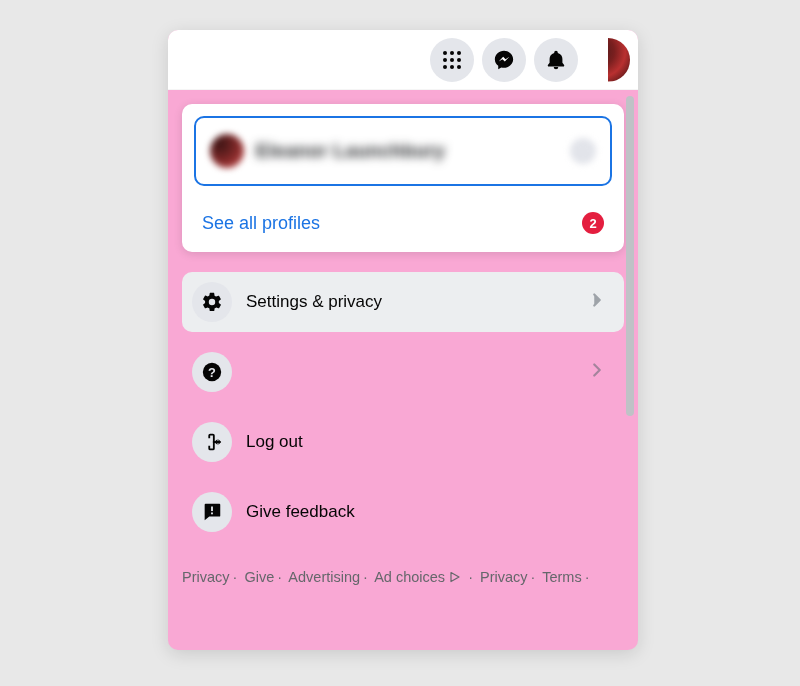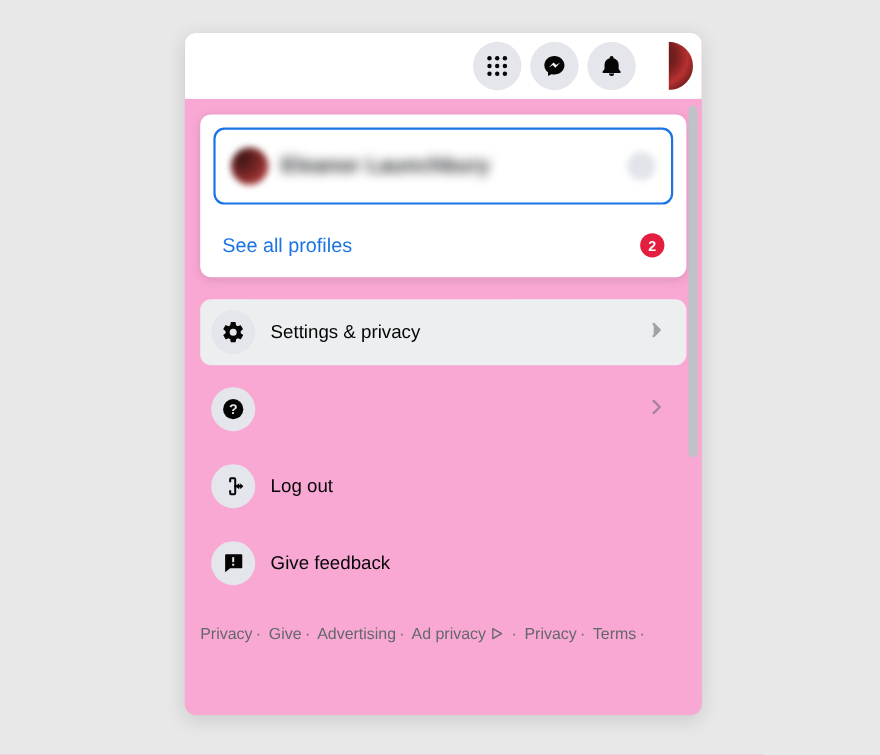--- a/index.html
+++ b/index.html
@@ -282,21 +282,21 @@
         <div class="filler"></div>
       </div>
 
     </div>
   </div>
 
   <div class="footer">
     <a>Privacy</a><span class="sep">·</span>
     <a>Give</a><span class="sep">·</span>
     <a>Advertising</a><span class="sep">·</span>
-    <a><span>Ad privacy</span>
+    <a><span>Ad choices</span>
       <span class="ad-choices-icon">
         <svg width="12" height="12" viewBox="0 0 24 24">
             <path d="M4 3l16 9L4 21V3z" fill="none" stroke="#65676b" stroke-width="2.4" stroke-linejoin="round"></path>
           </svg>
       </span>
     </a><span class="sep">·</span>
     <a>Privacy</a><span class="sep">·</span>
     <a>Terms</a><span class="sep">·</span>
     
   </div>

